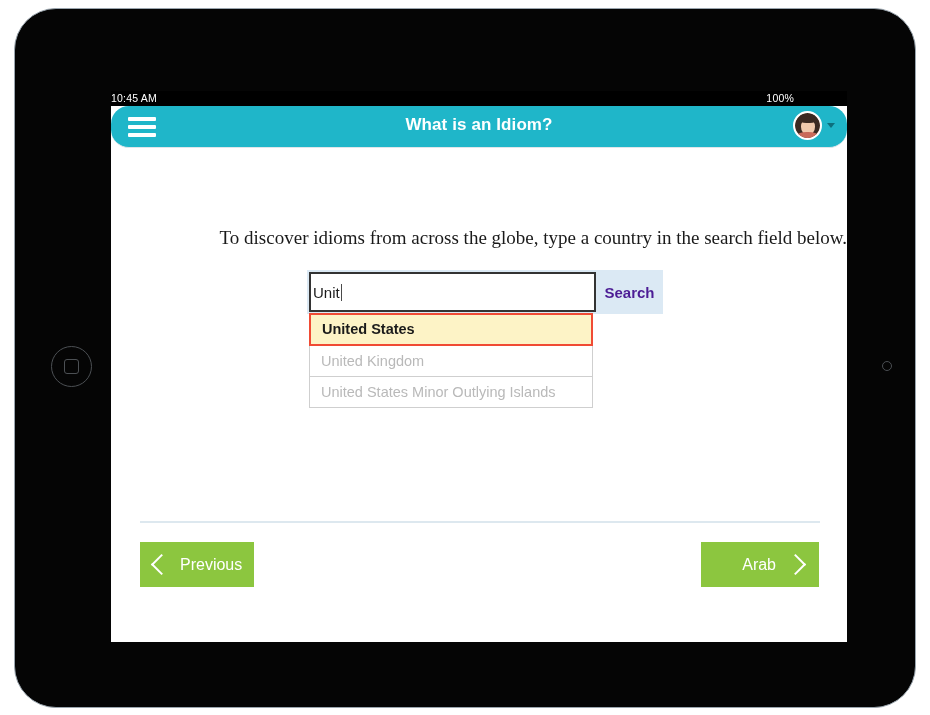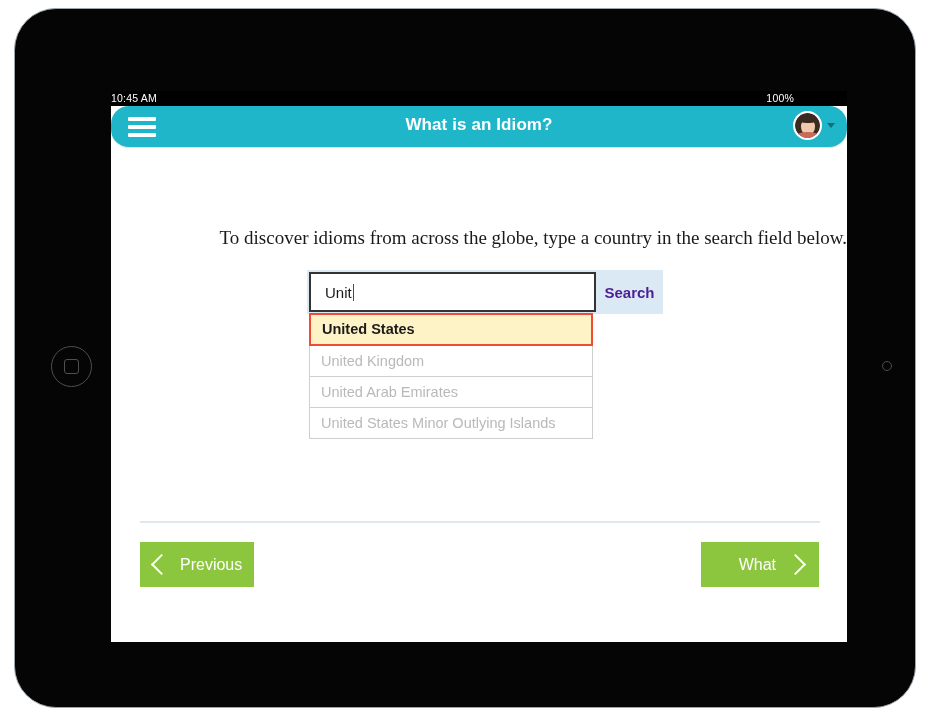--- a/index.html
+++ b/index.html
@@ -212,21 +212,21 @@
   }
   #search-input {
     width: 287px;
     height: 40px;
     margin-left: 2px;
     border: 2px solid #333333;
     background: #ffffff;
     box-sizing: border-box;
     display: flex;
     align-items: center;
-    padding-left: 14px;
+    padding-left: 2px;
     font-size: 15px;
     color: #1a1a1a;
     cursor: text;
   }
   #caret {
     display: inline-block;
     width: 1px;
     height: 17px;
     background: #4a4a4a;
     margin-left: 1px;
@@ -364,31 +364,30 @@
         <div id="search-input">
           <span>Unit</span>
             <span id="caret"></span>
         </div>
         <div id="search-button">Search</div>
       </div>
 
       <div id="suggestions">
           <div class="suggestion selected">United States</div>
           <div class="suggestion">United Kingdom</div>
-          <div class="suggestion">United Arab Emirates</div>
           <div class="suggestion">United States Minor Outlying Islands</div>
         </div>
 
       <div id="footer-divider"></div>
 
       <div class="nav-button" id="prev-button">
         <span class="chev left"></span>
         <span>Previous</span>
       </div>
 
       <div class="nav-button" id="next-button">
-        <span>What</span>
+        <span>Arab</span>
         <span class="chev right"></span>
       </div>
 
     </div>
   </div>
 </div>
 
 </body></html>

